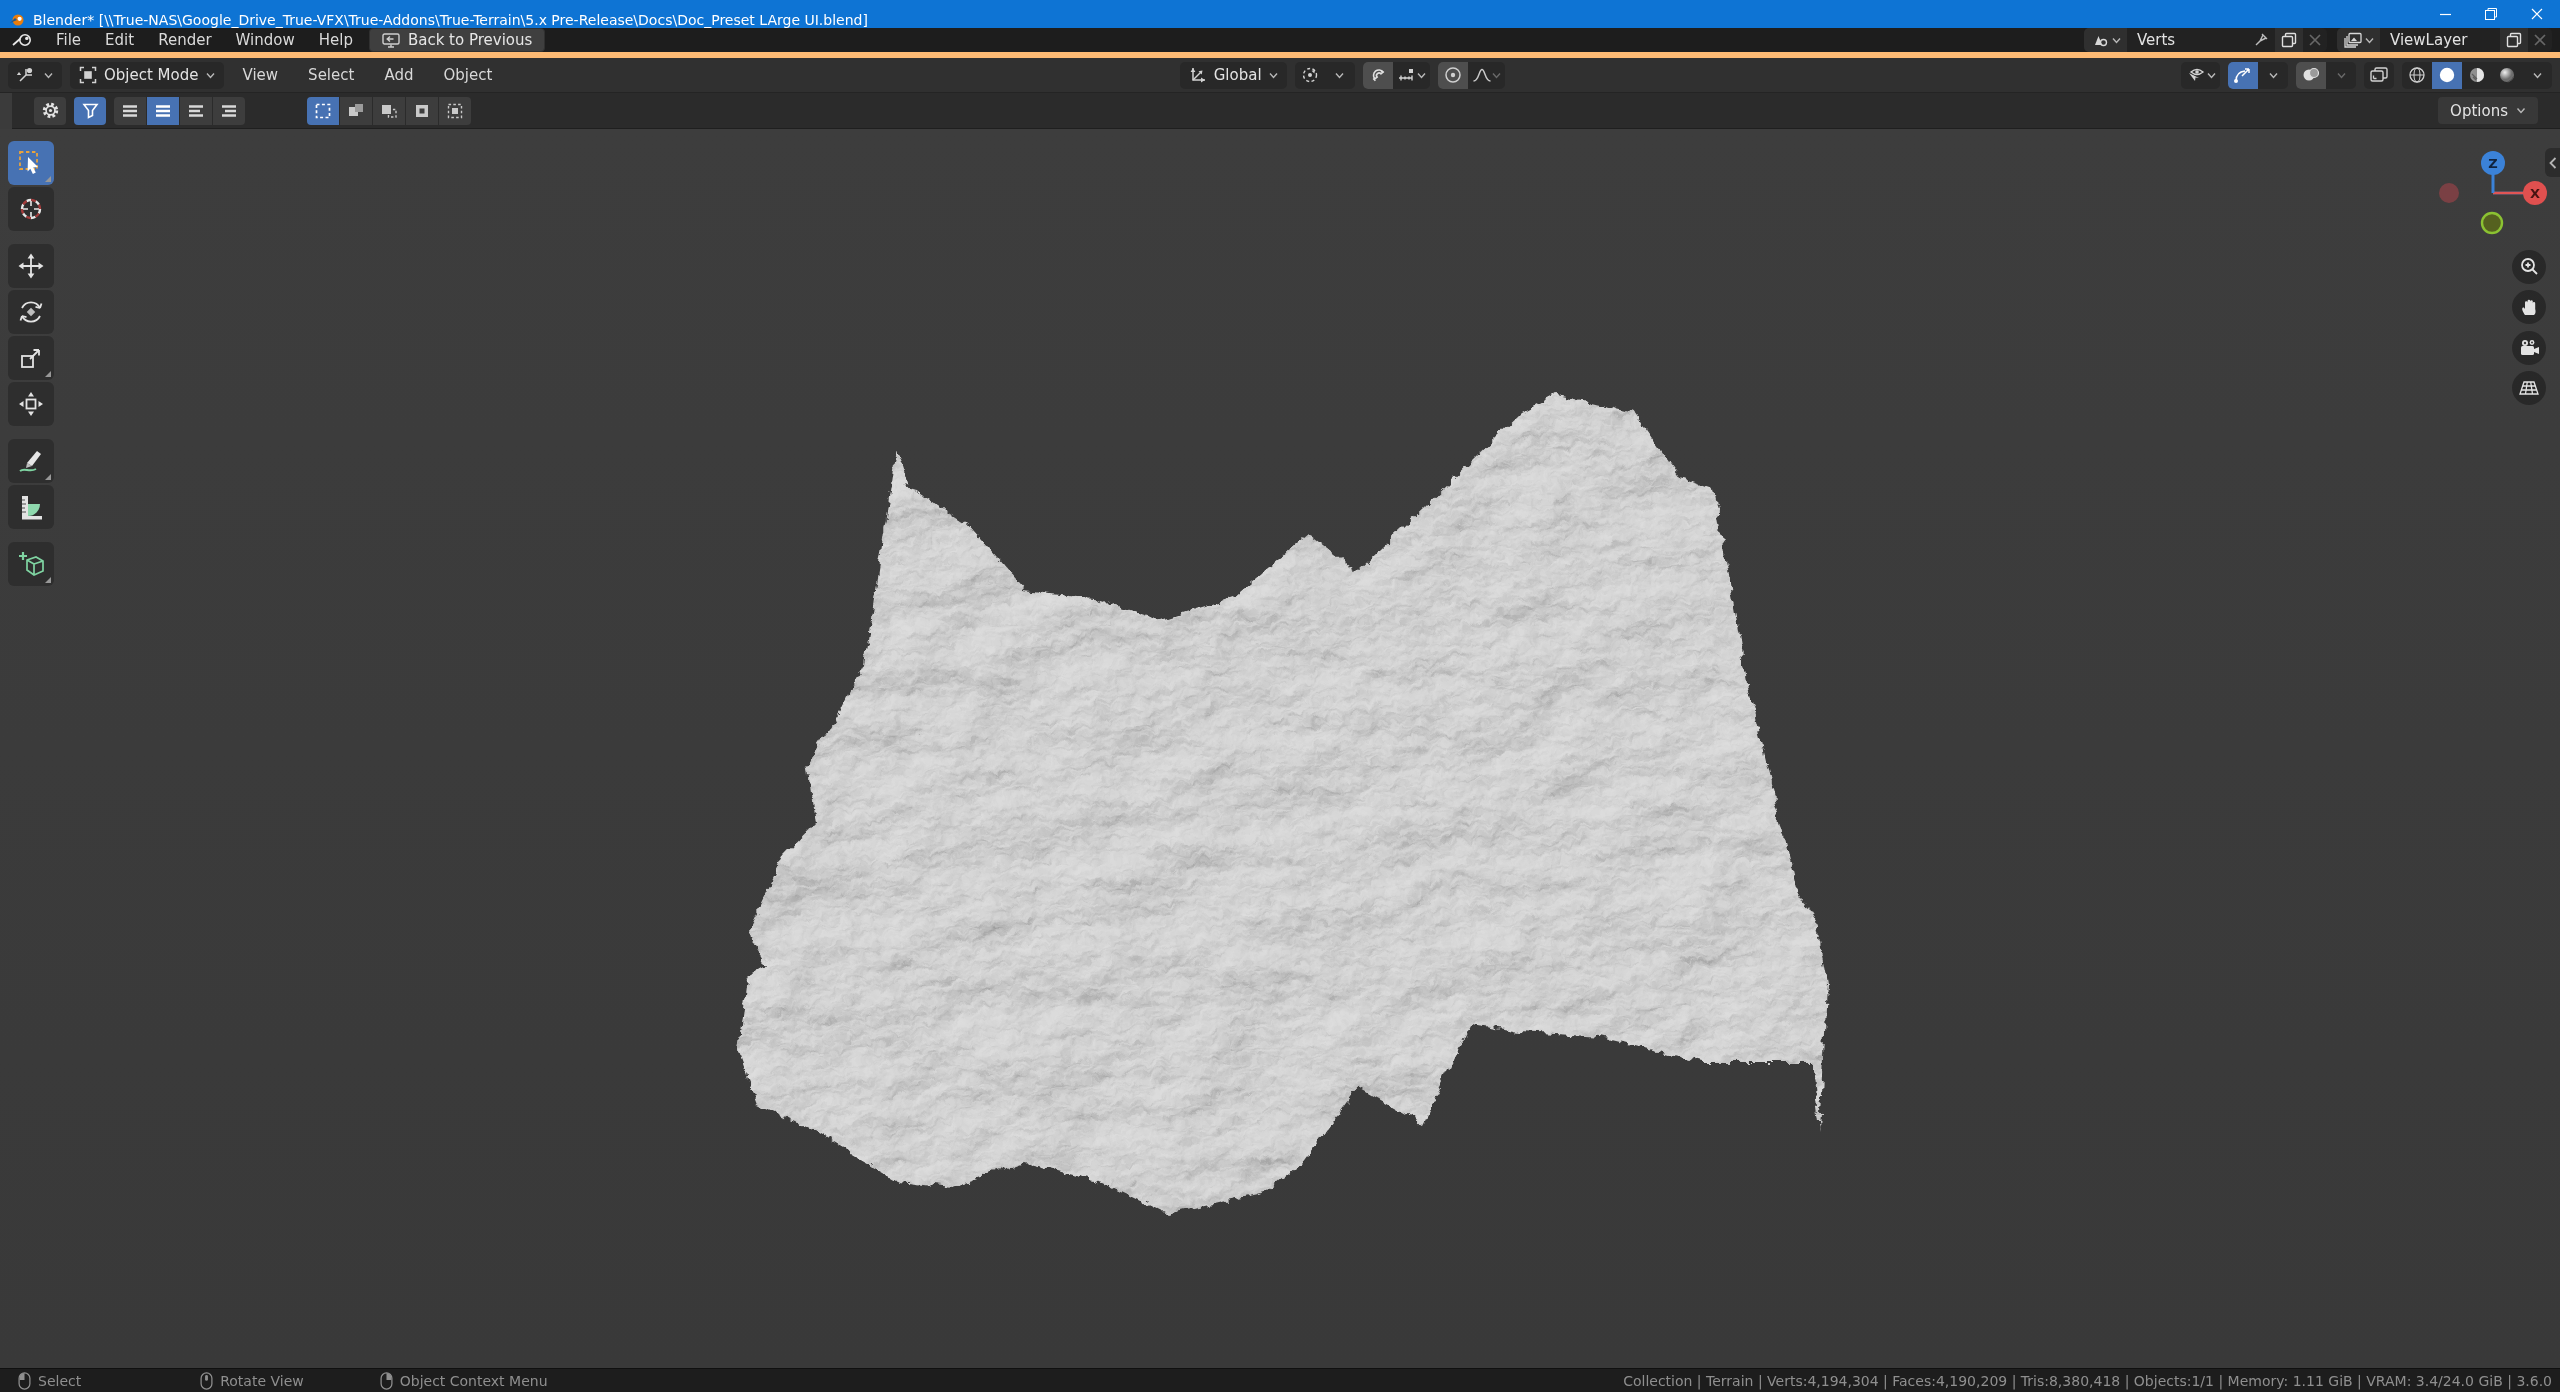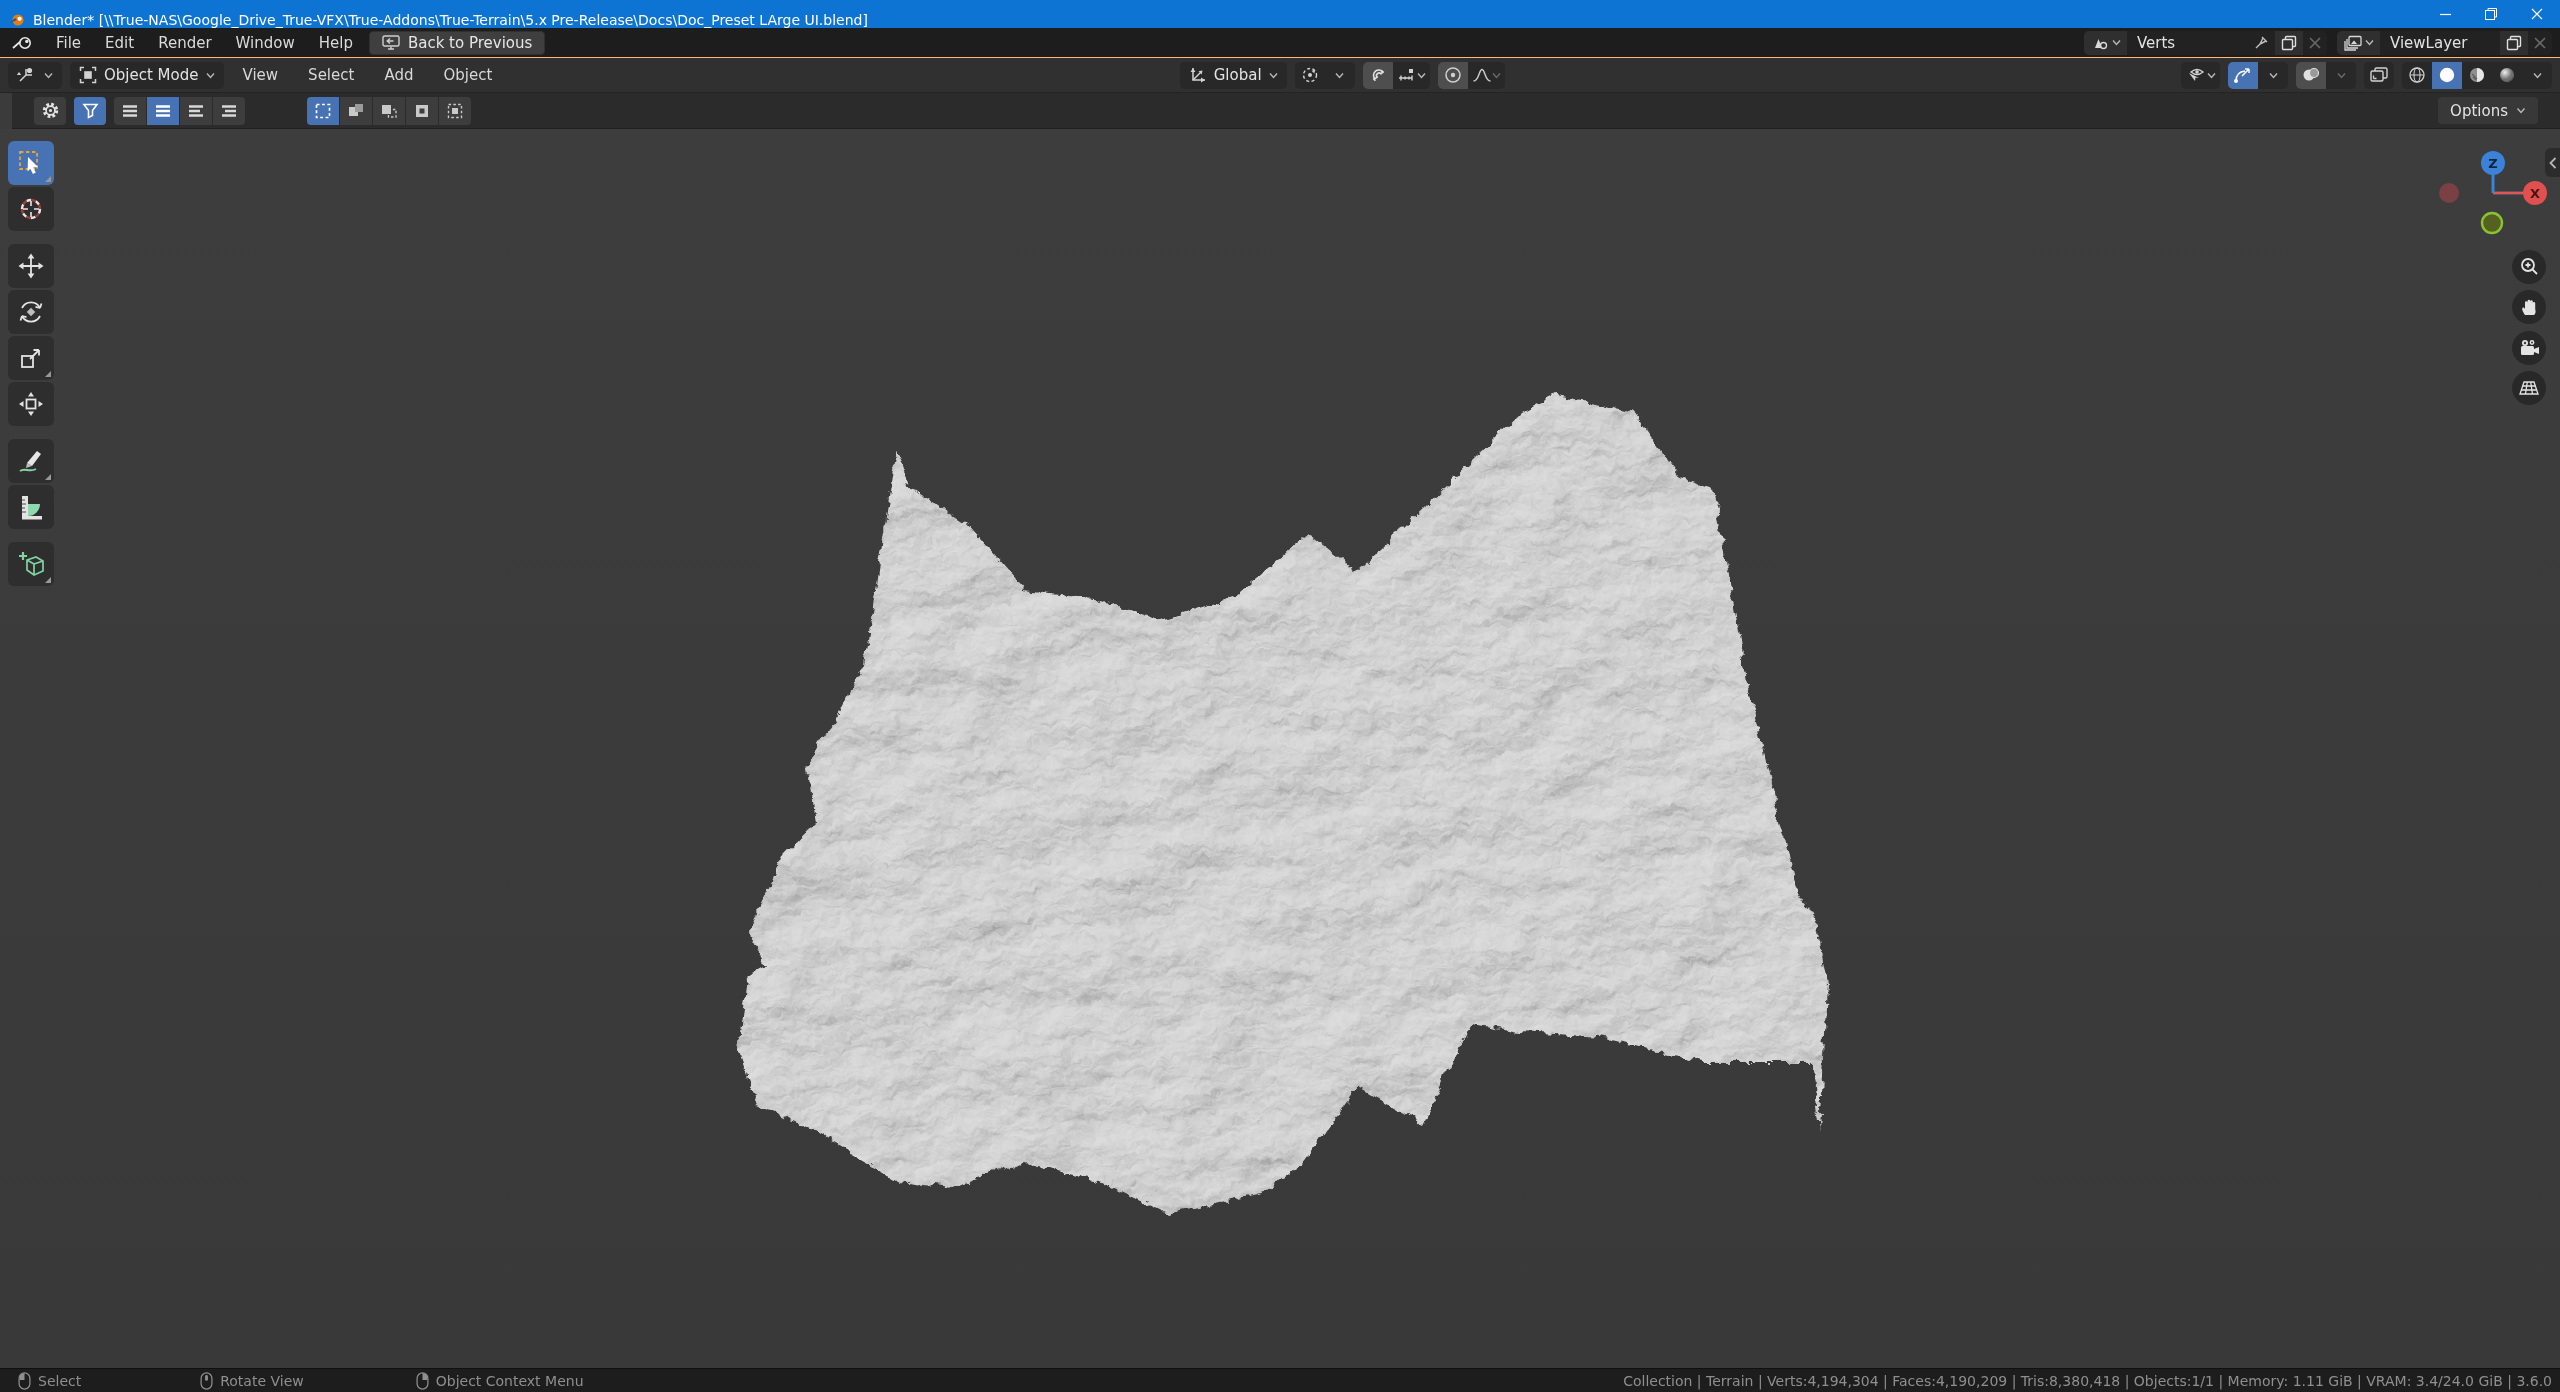--- a/index.html
+++ b/index.html
@@ -9,21 +9,21 @@
 
   
   .titlebar{position:absolute;top:0;left:0;right:0;height:28px;background:#0e74d4;
     display:flex;align-items:flex-end;color:#fff;font-size:14px}
   .titlebar .app-icon{margin:0 8px 0 9px}
   .win-controls{margin-left:auto;display:flex;height:100%}
   .win-btn{width:46px;height:100%;display:flex;align-items:center;justify-content:center}
 
   
   .topbar{position:absolute;top:28px;left:0;right:0;height:30px;background:#1d1d1d;
-    display:flex;align-items:center;font-size:15px;color:#dadada;border-bottom:1px solid #fdba74}
+    display:flex;align-items:center;font-size:15px;color:#dadada;border-bottom:6px solid #fdba74}
   .blender-logo{margin:0 10px 0 12px}
   .menu-item{padding:0 12px;height:100%;display:flex;align-items:center;border-radius:4px}
   .btn-back{background:#3f3f3f;border-radius:4px;height:24px;display:flex;align-items:center;gap:8px;
     padding:0 12px;margin-left:4px;color:#e6e6e6;border:1px solid #303030}
   .topbar-right{margin-left:auto;display:flex;align-items:center;gap:10px;padding-right:8px}
   .id-widget{background:#222;border-radius:5px;height:24px;display:flex;align-items:center;overflow:hidden}
   .id-seg{height:100%;display:flex;align-items:center;justify-content:center;padding:0 6px;gap:2px}
   .id-seg.icon-seg{background:#2f2f2f}
   .id-text{padding:0 10px;min-width:120px;color:#e2e2e2;font-size:15px}
   .dim{opacity:.45}
@@ -581,21 +581,21 @@
       </svg>
     <span>Select</span>
   </span>
   <span class="hint" style="margin-left:119px">
     <svg width="13" height="18" viewBox="0 0 14 20">
         <rect x="1" y="1" width="12" height="18" rx="6" fill="none" stroke="#8f8f8f" stroke-width="1.4"></rect>
         <rect x="5.4" y="3.4" width="3.2" height="6.4" rx="1.6" fill="#8f8f8f"></rect>
       </svg>
     <span>Rotate View</span>
   </span>
-  <span class="hint" style="margin-left:112px">
+  <span class="hint" style="margin-left:76px">
     <svg width="13" height="18" viewBox="0 0 14 20">
         <rect x="1" y="1" width="12" height="18" rx="6" fill="none" stroke="#8f8f8f" stroke-width="1.4"></rect>
         <path d="M7 1.2 V9 H12.4 V7 Q12.4 1.6 7 1.2 Z" fill="#8f8f8f"></path>
       </svg>
     <span>Object Context Menu</span>
   </span>
   <span class="stats">Collection | Terrain | Verts:4,194,304 | Faces:4,190,209 | Tris:8,380,418 | Objects:1/1 | Memory: 1.11 GiB | VRAM: 3.4/24.0 GiB | 3.6.0</span>
 </div>
 
 </body></html>

